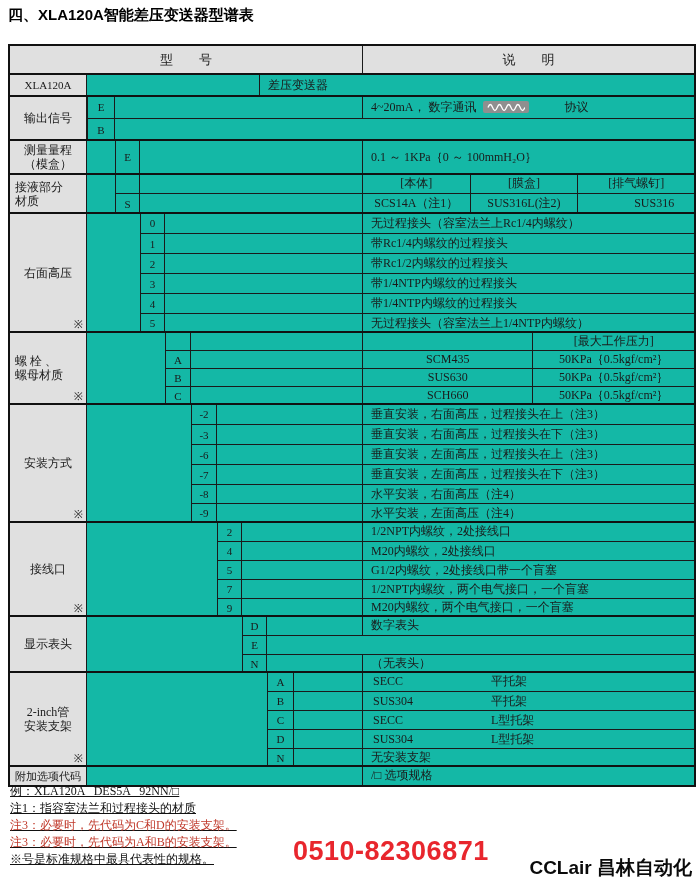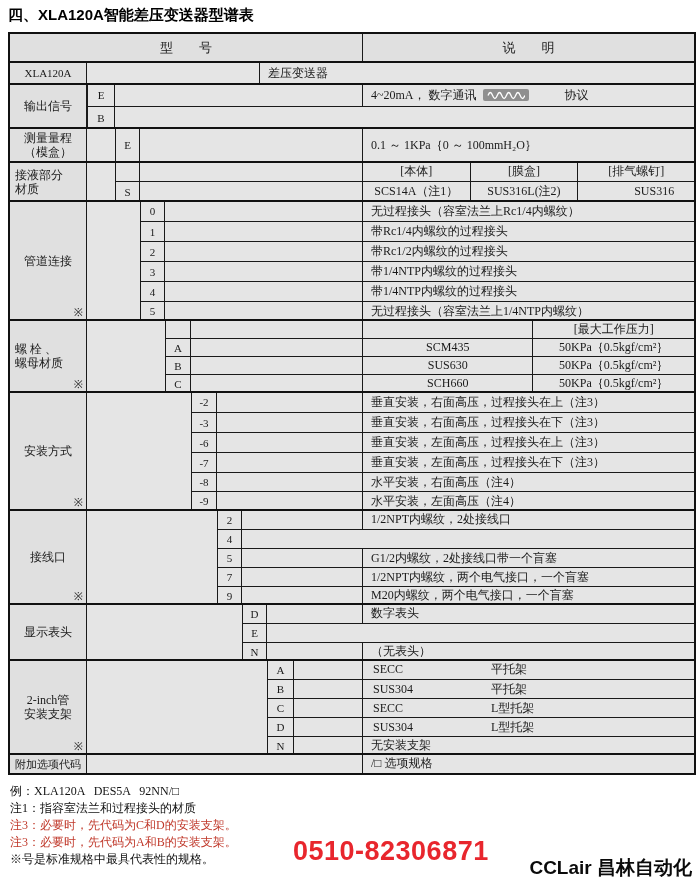--- a/index.html
+++ b/index.html
@@ -6,22 +6,22 @@
   body{
     width:700px;height:892px;position:relative;background:#fff;
     font-family:"Liberation Serif","DejaVu Serif",serif;color:#1a1a1a;
     overflow:hidden;
   }
   #page-title{
     position:absolute;left:8px;top:6px;font-family:"Liberation Sans","DejaVu Sans",sans-serif;
     font-weight:bold;font-size:15px;color:#000;
   }
   #spec-table{
-    position:absolute;left:8px;top:32px;width:684px;height:739px;
-    border:2px solid #111;box-sizing:content-box;background:#e5e5e5;
+    position:absolute;left:8px;top:44px;width:684px;height:739px;
+    border:2px solid #111;box-sizing:content-box;background:#14b8a6;
   }
   .thead{position:absolute;left:0;top:0;width:684px;height:28px;display:flex;background:#e0e0e0;}
   .thead .hc{display:flex;align-items:center;justify-content:center;font-size:13px;white-space:pre;box-sizing:border-box;}
   .hc.model{width:352px;}
   .hc.desc{width:332px;border-left:1px solid #1a1a1a;}
   .secline{position:absolute;left:0;width:684px;height:2px;background:#111;z-index:3;}
   .lbl{
     position:absolute;left:0;width:77px;background:#e0e0e0;border-right:1px solid #1a1a1a;
     box-sizing:border-box;display:flex;align-items:center;justify-content:center;
     font-size:12px;line-height:14px;white-space:pre-line;text-align:center;z-index:1;
@@ -42,21 +42,21 @@
   }
   .desc.pad{padding-left:8px;}
   .dcell{display:flex;align-items:center;justify-content:center;height:100%;box-sizing:border-box;font-size:12px;}
   .dcell.bl{border-left:1px solid #1a1a1a;}
   .badge{
     display:inline-flex;align-items:center;justify-content:center;
     width:46px;height:12px;background:#8f8f8f;border-radius:2px;margin:0 6px;flex:none;
   }
   .suffix{margin-left:30px;}
   .p1{display:inline-block;width:118px;}
-  #footer{position:absolute;left:10px;top:783px;font-size:12px;line-height:17px;color:#111;}
+  #footer{position:absolute;left:10px;top:783px;font-size:12px;line-height:17px;color:#111;text-decoration:underline;}
   #footer p{margin:0;white-space:pre;}
   #phone{
     position:absolute;left:293px;top:836px;font-family:"Liberation Sans","DejaVu Sans",sans-serif;
     font-weight:bold;font-size:27px;letter-spacing:0.5px;
   }
   #brand{
     position:absolute;right:8px;top:855px;font-family:"Liberation Sans","DejaVu Sans",sans-serif;
     font-weight:bold;font-size:19px;color:#0a0a0a;
   }
 </style>
@@ -123,21 +123,21 @@
       <div class="srow tl" style="left: 105px; top: 147px; width: 579px; height: 20px;">
         <div class="code" style="width: 25px;">S</div>
         <div class="mid"></div>
         <div class="desc">
           <div class="dcell" style="width: 107px;">SCS14A（注1）</div>
           <div class="dcell bl" style="width: 108px;">SUS316L(注2)</div>
           <div class="dcell bl" style="width: 117px; padding-left: 36px;">SUS316</div>
         </div>
       </div>
       <div class="secline" style="top: 166px;"></div>
-      <div class="lbl" style="top: 167px; height: 119px;"><span>管道连接</span><span class="mark">※</span></div>
+      <div class="lbl" style="top: 167px; height: 119px;"><span>右面高压</span><span class="mark">※</span></div>
       <div class="srow" style="left: 130px; top: 167px; width: 554px; height: 20px;">
         <div class="code" style="width: 25px;">0</div>
         <div class="mid"></div>
         <div class="desc pad">
           <span>无过程接头（容室法兰上Rc1/4内螺纹）</span>
         </div>
       </div>
       <div class="srow tl" style="left: 130px; top: 187px; width: 554px; height: 20px;">
         <div class="code" style="width: 25px;">1</div>
         <div class="mid"></div>
@@ -257,20 +257,23 @@
       <div class="srow" style="left: 207px; top: 476px; width: 477px; height: 19px;">
         <div class="code" style="width: 25px;">2</div>
         <div class="mid"></div>
         <div class="desc pad">
           <span>1/2NPT内螺纹，2处接线口</span>
         </div>
       </div>
       <div class="srow tl" style="left: 207px; top: 495px; width: 477px; height: 19px;">
         <div class="code" style="width: 25px;">4</div>
         <div class="mid"></div>
+        <div class="desc pad">
+          <span>M20内螺纹，2处接线口</span>
+        </div>
       </div>
       <div class="srow tl" style="left: 207px; top: 514px; width: 477px; height: 19px;">
         <div class="code" style="width: 25px;">5</div>
         <div class="mid"></div>
         <div class="desc pad">
           <span>G1/2内螺纹，2处接线口带一个盲塞</span>
         </div>
       </div>
       <div class="srow tl" style="left: 207px; top: 533px; width: 477px; height: 19px;">
         <div class="code" style="width: 25px;">7</div>

